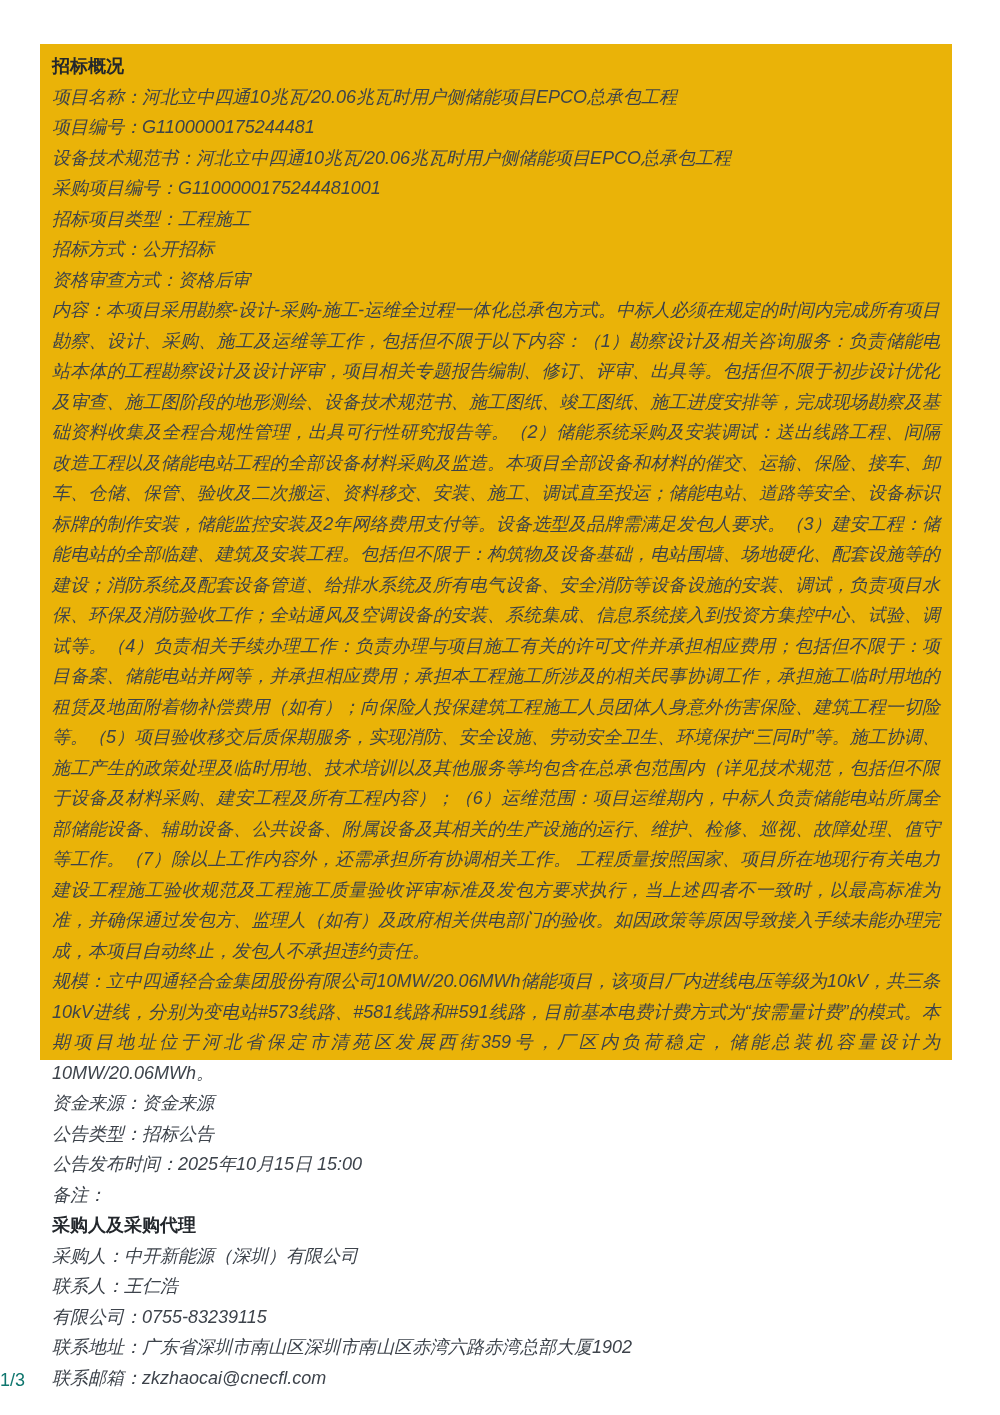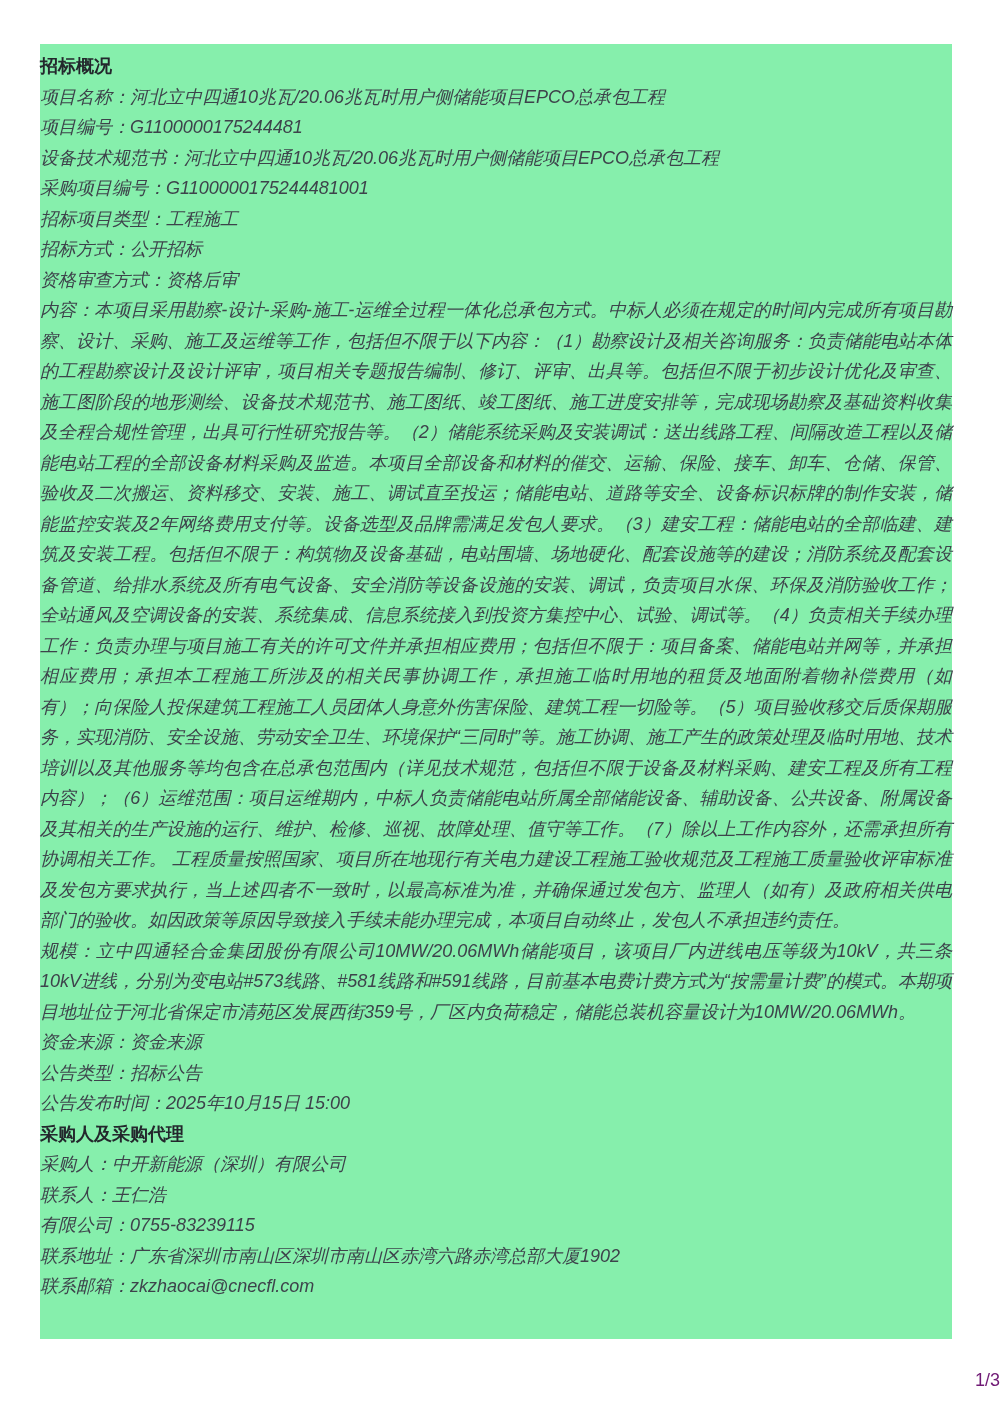--- a/index.html
+++ b/index.html
@@ -13,24 +13,24 @@
     height: 1415px;
     background: #ffffff;
     overflow: hidden;
     font-family: "Liberation Sans", "DejaVu Sans", sans-serif;
   }
   .doc-panel {
     position: absolute;
     left: 40px;
     top: 44px;
     width: 912px;
-    height: 1295px;
+    height: 1016px;
     box-sizing: border-box;
-    padding: 7px 0;
-    background: #86efac;
+    padding: 7px 12px;
+    background: #eab308;
   }
   .row {
     margin: 0;
     font-size: 18px;
     line-height: 30.5px;
     color: #3d434b;
     text-align: justify;
     text-justify: inter-ideograph;
     word-break: break-word;
     font-style: italic;
@@ -43,24 +43,24 @@
     color: #23272c;
   }
   .lbl, .sep, .val {
     color: inherit;
   }
   .page-footer {
     position: absolute;
     left: 0;
     top: 1368px;
     width: 100%;
-    text-align: right;
+    text-align: left;
     font-size: 18px;
     line-height: 24px;
-    color: #701a75;
+    color: #0f766e;
   }
 </style>
 </head>
 <body>
 
 <div class="page">
   <div class="doc-panel">
 
     <p class="heading-row">招标概况</p>
 
@@ -81,20 +81,21 @@
     <p class="row"><span class="lbl">内容</span><span class="sep">：</span><span class="val">本项目采用勘察-设计-采购-施工-运维全过程一体化总承包方式。中标人必须在规定的时间内完成所有项目勘察、设计、采购、施工及运维等工作，包括但不限于以下内容：（1）勘察设计及相关咨询服务：负责储能电站本体的工程勘察设计及设计评审，项目相关专题报告编制、修订、评审、出具等。包括但不限于初步设计优化及审查、施工图阶段的地形测绘、设备技术规范书、施工图纸、竣工图纸、施工进度安排等，完成现场勘察及基础资料收集及全程合规性管理，出具可行性研究报告等。（2）储能系统采购及安装调试：送出线路工程、间隔改造工程以及储能电站工程的全部设备材料采购及监造。本项目全部设备和材料的催交、运输、保险、接车、卸车、仓储、保管、验收及二次搬运、资料移交、安装、施工、调试直至投运；储能电站、道路等安全、设备标识标牌的制作安装，储能监控安装及2年网络费用支付等。设备选型及品牌需满足发包人要求。（3）建安工程：储能电站的全部临建、建筑及安装工程。包括但不限于：构筑物及设备基础，电站围墙、场地硬化、配套设施等的建设；消防系统及配套设备管道、给排水系统及所有电气设备、安全消防等设备设施的安装、调试，负责项目水保、环保及消防验收工作；全站通风及空调设备的安装、系统集成、信息系统接入到投资方集控中心、试验、调试等。（4）负责相关手续办理工作：负责办理与项目施工有关的许可文件并承担相应费用；包括但不限于：项目备案、储能电站并网等，并承担相应费用；承担本工程施工所涉及的相关民事协调工作，承担施工临时用地的租赁及地面附着物补偿费用（如有）；向保险人投保建筑工程施工人员团体人身意外伤害保险、建筑工程一切险等。（5）项目验收移交后质保期服务，实现消防、安全设施、劳动安全卫生、环境保护“三同时”等。施工协调、施工产生的政策处理及临时用地、技术培训以及其他服务等均包含在总承包范围内（详见技术规范，包括但不限于设备及材料采购、建安工程及所有工程内容）；（6）运维范围：项目运维期内，中标人负责储能电站所属全部储能设备、辅助设备、公共设备、附属设备及其相关的生产设施的运行、维护、检修、巡视、故障处理、值守等工作。（7）除以上工作内容外，还需承担所有协调相关工作。 工程质量按照国家、项目所在地现行有关电力建设工程施工验收规范及工程施工质量验收评审标准及发包方要求执行，当上述四者不一致时，以最高标准为准，并确保通过发包方、监理人（如有）及政府相关供电部门的验收。如因政策等原因导致接入手续未能办理完成，本项目自动终止，发包人不承担违约责任。</span></p>
 
     <p class="row"><span class="lbl">规模</span><span class="sep">：</span><span class="val">立中四通轻合金集团股份有限公司10MW/20.06MWh储能项目，该项目厂内进线电压等级为10kV，共三条10kV进线，分别为变电站#573线路、#581线路和#591线路，目前基本电费计费方式为“按需量计费”的模式。本期项目地址位于河北省保定市清苑区发展西街359号，厂区内负荷稳定，储能总装机容量设计为10MW/20.06MWh。</span></p>
 
     <p class="row"><span class="lbl">资金来源</span><span class="sep">：</span><span class="val">资金来源</span></p>
 
     <p class="row"><span class="lbl">公告类型</span><span class="sep">：</span><span class="val">招标公告</span></p>
 
     <p class="row"><span class="lbl">公告发布时间</span><span class="sep">：</span><span class="val">2025年10月15日 15:00</span></p>
 
+    <p class="row"><span class="lbl">备注</span><span class="sep">：</span><span class="val"></span></p>
 
     <p class="heading-row">采购人及采购代理</p>
 
     <p class="row"><span class="lbl">采购人</span><span class="sep">：</span><span class="val">中开新能源（深圳）有限公司</span></p>
 
     <p class="row"><span class="lbl">联系人</span><span class="sep">：</span><span class="val">王仁浩</span></p>
 
     <p class="row"><span class="lbl">有限公司</span><span class="sep">：</span><span class="val">0755-83239115</span></p>
 
     <p class="row"><span class="lbl">联系地址</span><span class="sep">：</span><span class="val">广东省深圳市南山区深圳市南山区赤湾六路赤湾总部大厦1902</span></p>

